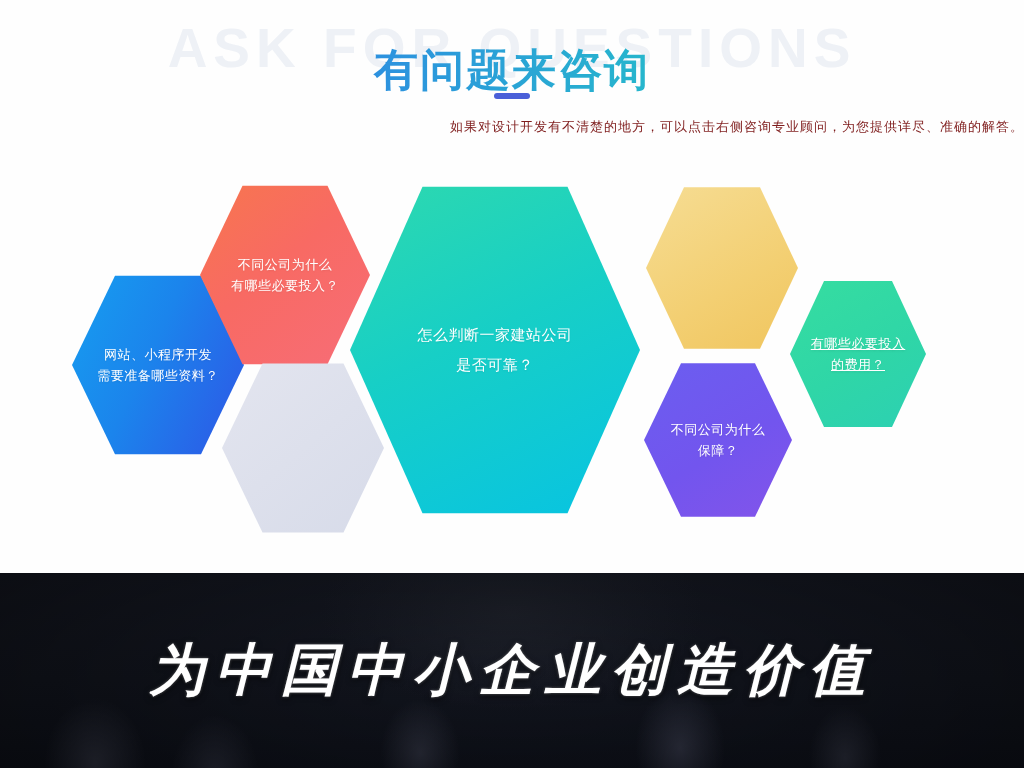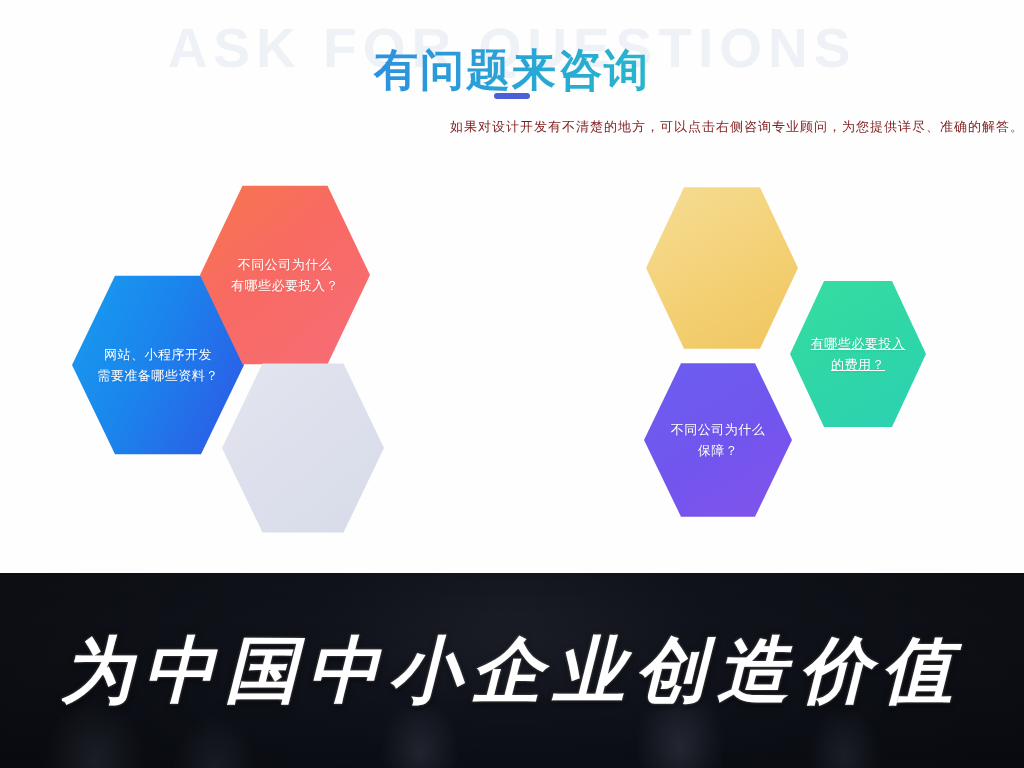--- a/index.html
+++ b/index.html
@@ -178,21 +178,21 @@
   }
 
   .banner-title {
     position: absolute;
     left: 0; top: 50%;
     transform: translateY(-50%);
     width: 1024px;
     text-align: center;
     color: #ffffff;
     font-family: "Liberation Serif", "DejaVu Serif", serif;
-    font-size: 72px;
+    font-size: 56px;
     font-weight: bold;
     font-style: italic;
     letter-spacing: 10px;
     text-shadow: 0 0 3px rgba(255,255,255,0.35), 0 2px 6px rgba(0,0,0,0.7);
     white-space: nowrap;
   }
 </style>
 </head>
 <body>
 
@@ -218,20 +218,24 @@
     <div class="hex" id="hex-coral">
       <span class="line">不同公司为什么</span>
       <span class="line">有哪些必要投入？</span>
     </div>
 
     <div class="hex" id="hex-gray">
       <span class="line"></span>
       <span class="line"></span>
     </div>
 
+    <div class="hex" id="hex-teal">
+      <span class="line">怎么判断一家建站公司</span>
+      <span class="line">是否可靠？</span>
+    </div>
 
     <div class="hex" id="hex-yellow">
       <span class="line"></span>
       <span class="line"></span>
     </div>
 
     <div class="hex" id="hex-purple">
       <span class="line">不同公司为什么</span>
       <span class="line">保障？</span>
     </div>

